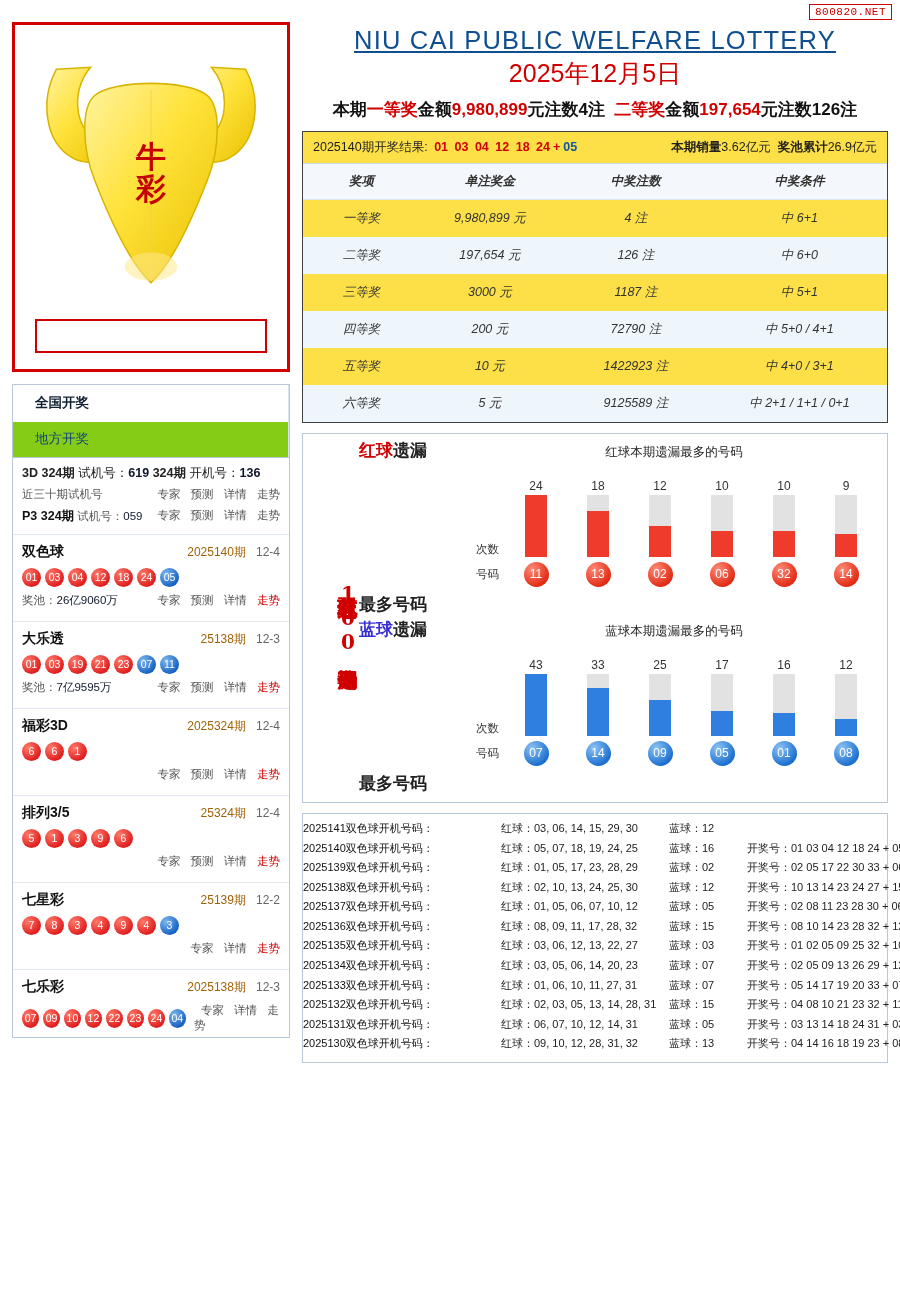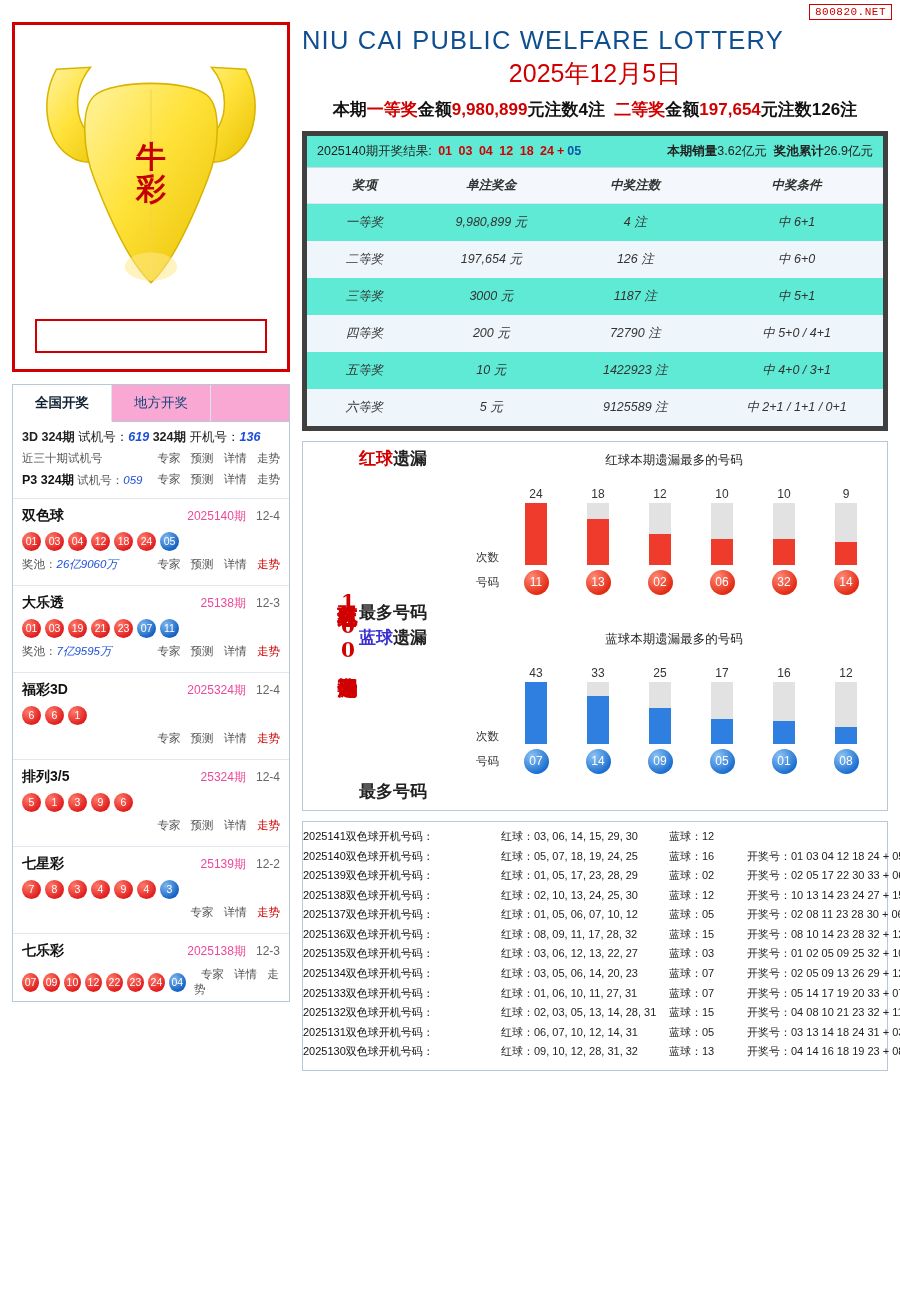--- a/index.html
+++ b/index.html
@@ -32,44 +32,44 @@
     font-family:"DejaVu Serif", serif;
   }
   .logo-bar{
     position:absolute; left:16px; right:16px; bottom:12px; height:34px;
     border:2px solid #d00000; background:#fff;
   }
   
   .panel{
     border:1px solid #b9c8d8; background:#fff; margin-top:12px;
   }
-  .tabs{ display:flex; border-bottom:1px solid #b9c8d8; background:#f9a8d4; }
+  .tabs{ display:flex; border-bottom:1px solid #b9c8d8; background:#84cc16;flex-direction:column; }
   .tab{
     padding:9px 22px; font-size:13.5px; color:#17457a; cursor:pointer;
     border-right:1px solid #dbe5ef;
   }
   .tab.active{ background:#fff; font-weight:bold; border-bottom:1px solid #fff; margin-bottom:-1px; color:#123; }
   .row3d{ font-size:12.5px; padding:7px 9px 2px 9px; white-space:nowrap; }
   .row3d b{ font-size:12.5px; }
-  .red{ color:#1d4ed8;font-style:italic; }
+  .red{ color:#0f172a; }
   .blue{ color:#0b57a4; }
   .mini-row{
     display:flex; justify-content:space-between; align-items:flex-start;
     font-size:11.5px; color:#555; padding:3px 9px;
   }
   .mini-links span{ margin-left:7px; color:#555; }
   .mini-links span.hot{ color:#d00000; }
   .sep{ height:1px; background:#e2e8ef; margin:6px 0 0 0; }
   .game-head{
     display:flex; justify-content:space-between; align-items:baseline;
     padding:8px 9px 2px 9px;
   }
   .game-name{ font-size:14px; font-weight:bold; color:#111; }
   .game-meta{ font-size:12px; color:#666; }
-  .game-meta .issue{ color:#ec4899; margin-right:10px; }
+  .game-meta .issue{ color:#a16207; margin-right:10px; }
   .balls{ padding:5px 9px 4px 9px; display:flex; gap:4px; }
   .ball{
     width:19px; height:19px; border-radius:50%;
     font-size:10.5px; line-height:19px; text-align:center; color:#fff;
     font-family:"Liberation Sans", sans-serif;
   }
   .ball.r{ background:radial-gradient(circle at 32% 30%, #ff7a6a, #e02020 70%); }
   .ball.b{ background:radial-gradient(circle at 32% 30%, #7fb8ef, #1763c4 70%); }
   .pool-row{
     display:flex; justify-content:space-between; align-items:center;
@@ -77,34 +77,35 @@
   }
   
   .right-col{ position:absolute; left:302px; top:22px; width:586px; }
   .title-cn{
     text-align:center; font-size:62px; font-weight:bold; line-height:1.05;
     font-family:"DejaVu Serif", serif; letter-spacing:4px;
   }
   .title-cn .c1{ color:#c00000; }
   .title-cn .c2{ color:#1b7fd4; font-style:italic; }
   .title-en{
-    font-size:25.5px; color:#0f4f8f; letter-spacing:1.2px;
+    text-align:center; font-size:25.5px; color:#0f4f8f; letter-spacing:1.2px;
     margin-top:4px;
+    text-decoration:underline;
   }
   .title-date{
     text-align:center; font-size:25px; color:#d00000; margin-top:2px;
   }
   .summary{
     text-align:center; font-size:17px; margin-top:8px; white-space:nowrap;
   }
   .summary .lbl{ color:#111; font-weight:bold; }
   .summary .v{ color:#d00000; font-weight:bold; }
   .summary .em{ color:#d00000; font-weight:bold; }
   
-  .res-card{ border:5px solid #404040; margin-top:10px; background:#5eead4; }
+  .res-card{ border:1px solid #404040; margin-top:10px; background:#fde047; }
   .res-head{
     display:flex; justify-content:space-between; align-items:center;
     font-size:12.5px; padding:7px 10px; border-bottom:1px solid #cfdae6;
   }
   .res-head .nums b{ color:#d00000; margin-left:3px; }
   .res-head .nums b.blue{ color:#0b57a4; }
   table.prize{ width:100%; border-collapse:collapse; font-size:12.5px;font-style:italic; }
   table.prize th{
     background:#f4f8fc; color:#333; font-weight:bold; padding:9px 0;
     border-bottom:1px solid #dce6f0;

